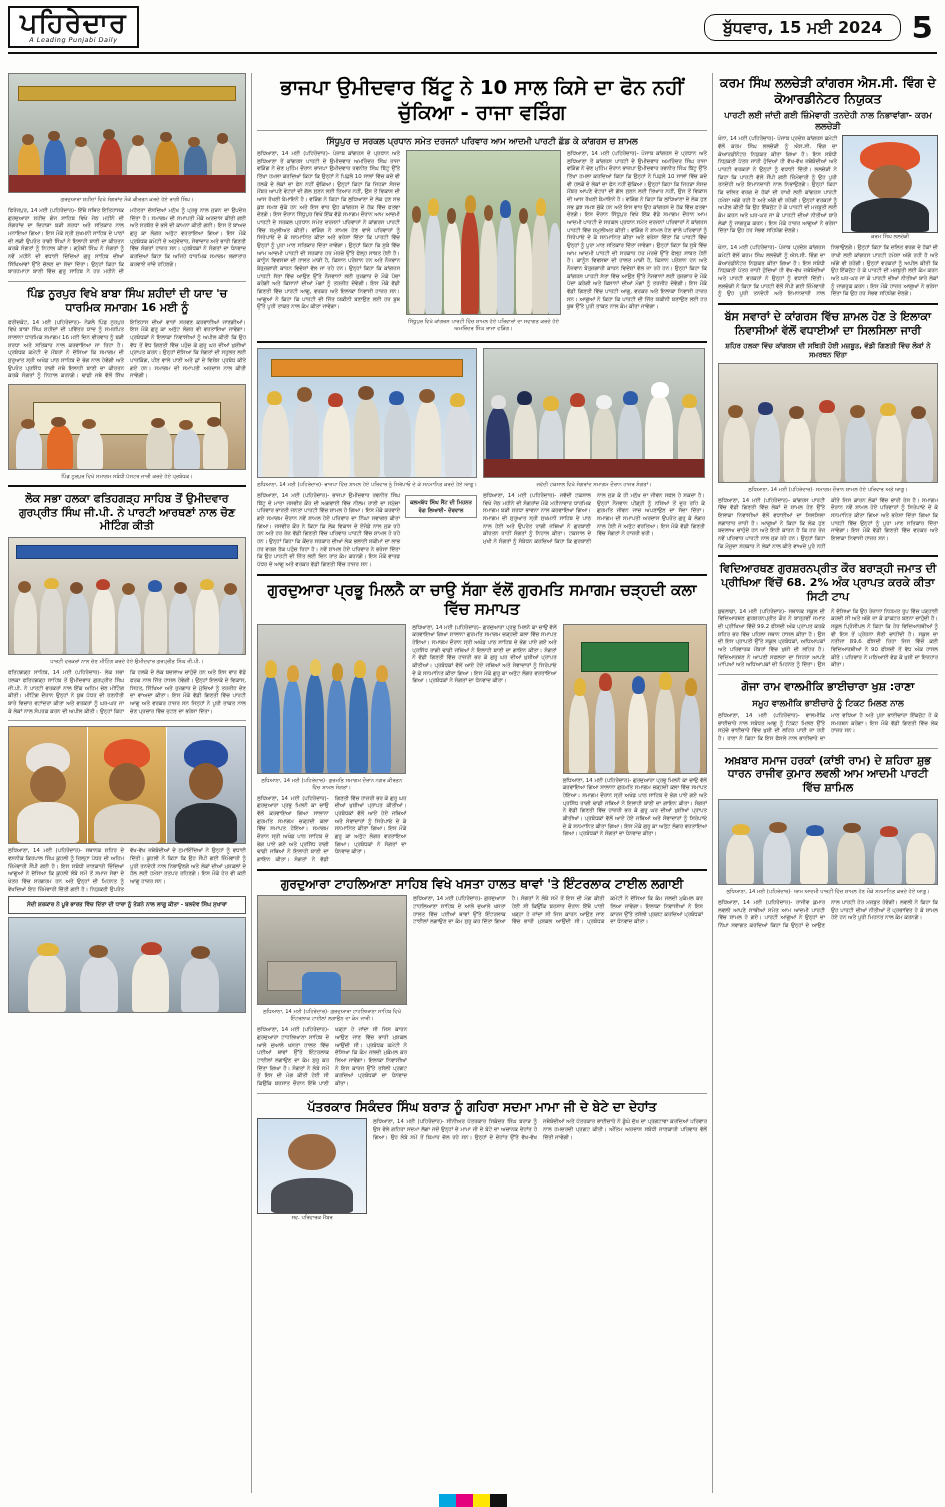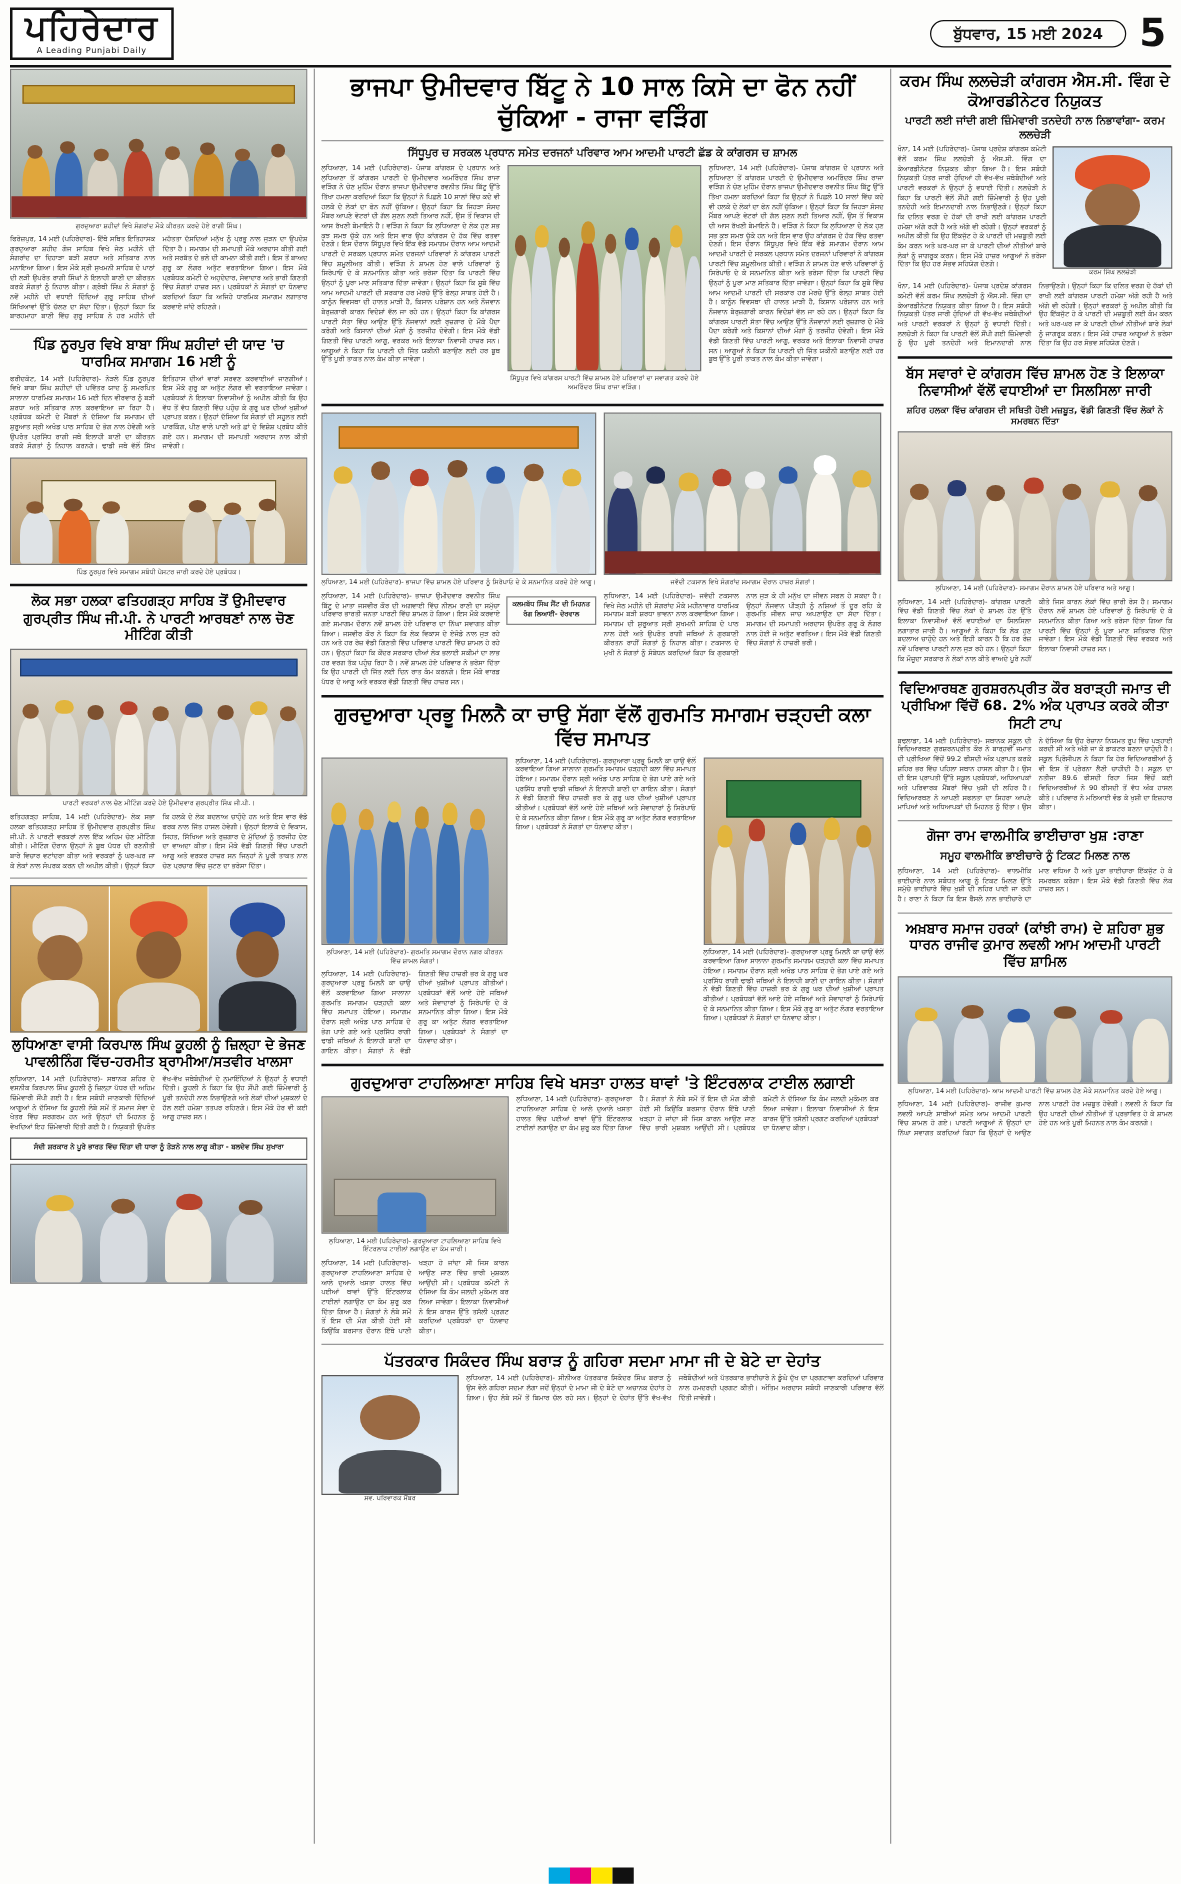--- a/index.html
+++ b/index.html
@@ -20,49 +20,50 @@
     background: #fdfdfb;
   }
 
   
   .masthead {
     display: flex;
     align-items: center;
     justify-content: space-between;
     border-bottom: 2px solid #111;
     padding-bottom: 4px;
-    margin-bottom: 1px;
+    margin-bottom: 19px;
     height: 48px;
   }
   .logo-box {
     border: 2px solid #111;
     padding: 1px 10px 3px 10px;
     background: #fff;
     display: flex;
     flex-direction: column;
     align-items: center;
     line-height: 1;
   }
   .logo-main {
     font-size: 27px;
     font-weight: bold;
     letter-spacing: 1px;
     color: #111;
   }
   .logo-sub {
     font-size: 6.5px;
+    font-style: italic;
     letter-spacing: 0.5px;
     margin-top: 1px;
   }
   .masthead-right { display:flex; align-items:center; gap:10px; }
   .date-box {
     border: 1.5px solid #111;
     border-radius: 11px;
     padding: 3px 18px;
-    font-size: 12px;
+    font-size: 16px;
     font-weight: bold;
   }
   .page-num {
     font-size: 31px;
     font-weight: bold;
     line-height: 1;
     padding-right: 4px;
   }
 
   
@@ -298,21 +299,20 @@
             <div class="turb" style="left:20%;top:10%;width:60%;height:26%;background:#e0552c"></div>
             <div class="head" style="left:27%;top:31%;width:46%;height:33%;background:#8e5f36"></div>
             <div class="p" style="left:8%;width:84%;height:34%;background:#dcd4c6"></div>
           </div>
           <div style="flex:1;position:relative;background:linear-gradient(#cdd5de,#97a3ae)">
             <div class="turb" style="left:22%;top:11%;width:56%;height:25%;background:#2a4fa0"></div>
             <div class="head" style="left:28%;top:31%;width:44%;height:32%;background:#8a5a33"></div>
             <div class="p" style="left:10%;width:80%;height:35%;background:#2b2f36"></div>
           </div>
         </div>
-        <div class="hl h4">ਲੁਧਿਆਣਾ ਵਾਸੀ ਕਿਰਪਾਲ ਸਿੰਘ ਕੂਹਲੀ ਨੂੰ ਜ਼ਿਲ੍ਹਾ ਦੇ ਭੇਜਣ ਪਾਵਲੀਨਿੰਗ ਵਿੱਚ-ਹਰਮੀਤ ਬ੍ਰਾਮੀਆ/ਸਤਵੀਰ ਖਾਲਸਾ</div>
         <div class="body c2">ਲੁਧਿਆਣਾ, 14 ਮਈ (ਪਹਿਰੇਦਾਰ)- ਸਥਾਨਕ ਸ਼ਹਿਰ ਦੇ ਵਸਨੀਕ ਕਿਰਪਾਲ ਸਿੰਘ ਕੂਹਲੀ ਨੂੰ ਜ਼ਿਲ੍ਹਾ ਪੱਧਰ ਦੀ ਅਹਿਮ ਜ਼ਿੰਮੇਵਾਰੀ ਸੌਂਪੀ ਗਈ ਹੈ। ਇਸ ਸਬੰਧੀ ਜਾਣਕਾਰੀ ਦਿੰਦਿਆਂ ਆਗੂਆਂ ਨੇ ਦੱਸਿਆ ਕਿ ਕੂਹਲੀ ਲੰਬੇ ਸਮੇਂ ਤੋਂ ਸਮਾਜ ਸੇਵਾ ਦੇ ਖੇਤਰ ਵਿੱਚ ਸਰਗਰਮ ਹਨ ਅਤੇ ਉਨ੍ਹਾਂ ਦੀ ਮਿਹਨਤ ਨੂੰ ਵੇਖਦਿਆਂ ਇਹ ਜ਼ਿੰਮੇਵਾਰੀ ਦਿੱਤੀ ਗਈ ਹੈ। ਨਿਯੁਕਤੀ ਉਪਰੰਤ ਵੱਖ-ਵੱਖ ਜਥੇਬੰਦੀਆਂ ਦੇ ਨੁਮਾਇੰਦਿਆਂ ਨੇ ਉਨ੍ਹਾਂ ਨੂੰ ਵਧਾਈ ਦਿੱਤੀ। ਕੂਹਲੀ ਨੇ ਕਿਹਾ ਕਿ ਉਹ ਸੌਂਪੀ ਗਈ ਜ਼ਿੰਮੇਵਾਰੀ ਨੂੰ ਪੂਰੀ ਤਨਦੇਹੀ ਨਾਲ ਨਿਭਾਉਣਗੇ ਅਤੇ ਲੋਕਾਂ ਦੀਆਂ ਮੁਸ਼ਕਲਾਂ ਦੇ ਹੱਲ ਲਈ ਹਮੇਸ਼ਾ ਤਤਪਰ ਰਹਿਣਗੇ। ਇਸ ਮੌਕੇ ਹੋਰ ਵੀ ਕਈ ਆਗੂ ਹਾਜ਼ਰ ਸਨ।</div>
         <div class="quote-box">ਸੰਦੀ ਸ਼ਰਕਾਰ ਨੇ ਪੂਰੇ ਭਾਰਤ ਵਿੱਚ ਦਿੱਤਾ ਦੀ ਧਾਰਾ ਨੂੰ ਤੋੜਨੇ ਨਾਲ ਲਾਗੂ ਕੀਤਾ - ਬਲਦੇਵ ਸਿੰਘ ਸੁਖਾਰਾ</div>
         <div class="photo ph-cool" style="height:96px">
           <div class="crowd">
             <div class="p" style="left:8%;width:16%;height:62%;background:#e6e2d8"></div>
             <div class="turb" style="left:12%;bottom:60%;width:9%;height:14%;background:#e2b53d"></div>
             <div class="p" style="left:30%;width:16%;height:60%;background:#d7dbe0"></div>
             <div class="head" style="left:34%;bottom:58%;width:8%;height:13%;background:#8a5a33"></div>
             <div class="p" style="left:52%;width:16%;height:63%;background:#efeade"></div>
             <div class="turb" style="left:56%;bottom:61%;width:9%;height:14%;background:#b8432c"></div>

